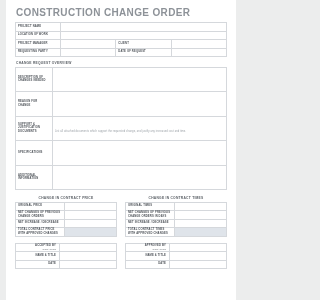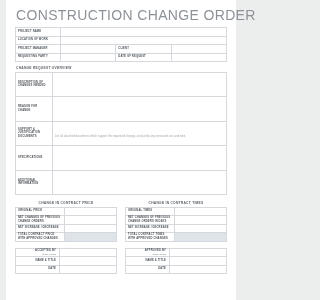--- a/index.html
+++ b/index.html
@@ -18,24 +18,24 @@
     position: absolute;
     left: 6px;
     top: 0;
     width: 230px;
     height: 300px;
     background: #ffffff;
     box-sizing: border-box;
     padding: 4px 9px 0 9px;
   }
   .doc-title {
-    font-size: 14px;
+    font-size: 10px;
     letter-spacing: 0.35px;
     color: #8d9298;
-    font-weight: 400;
+    font-weight: 700;
     margin: 3px 0 4px 1px;
     white-space: nowrap;
   }
   .section-head {
     font-size: 3.3px;
     letter-spacing: 0.25px;
     color: #5d6268;
     font-weight: 700;
     margin: 4px 0 1.5px 1px;
     text-transform: uppercase;

